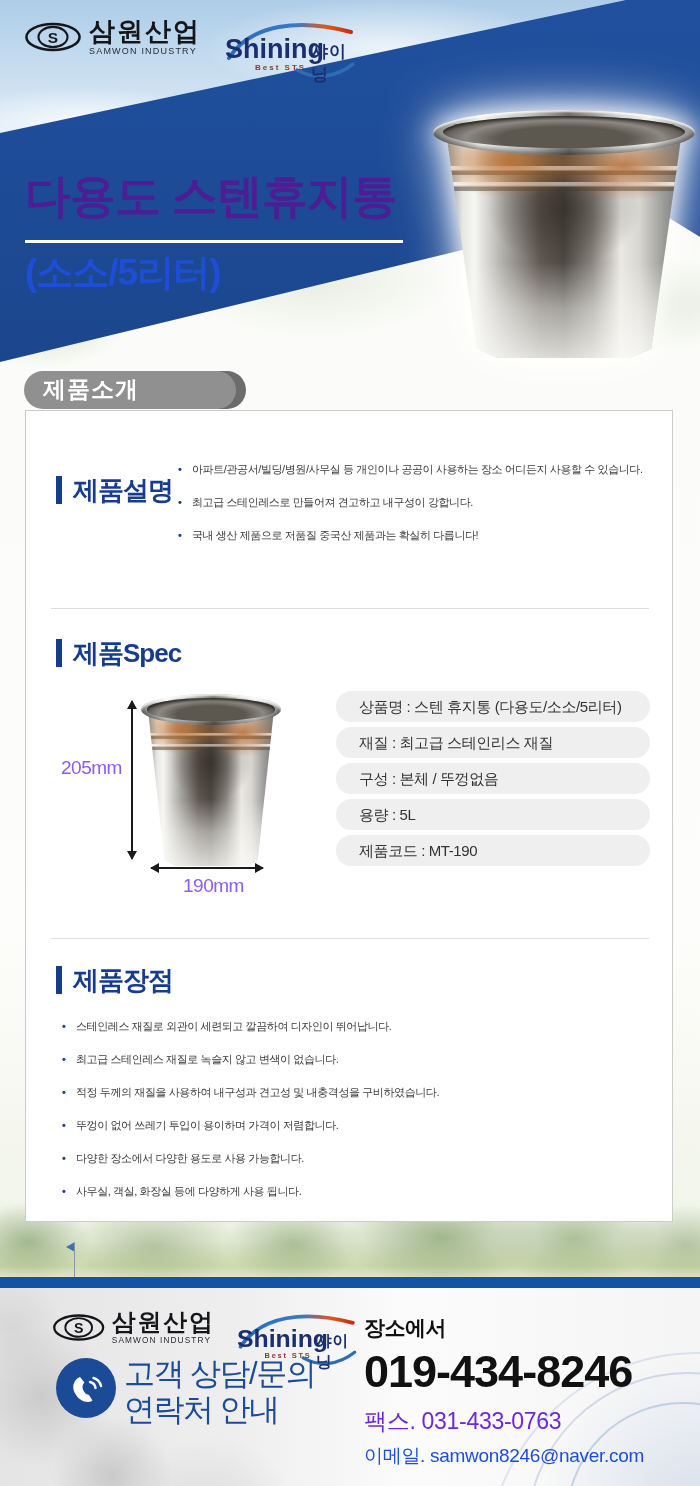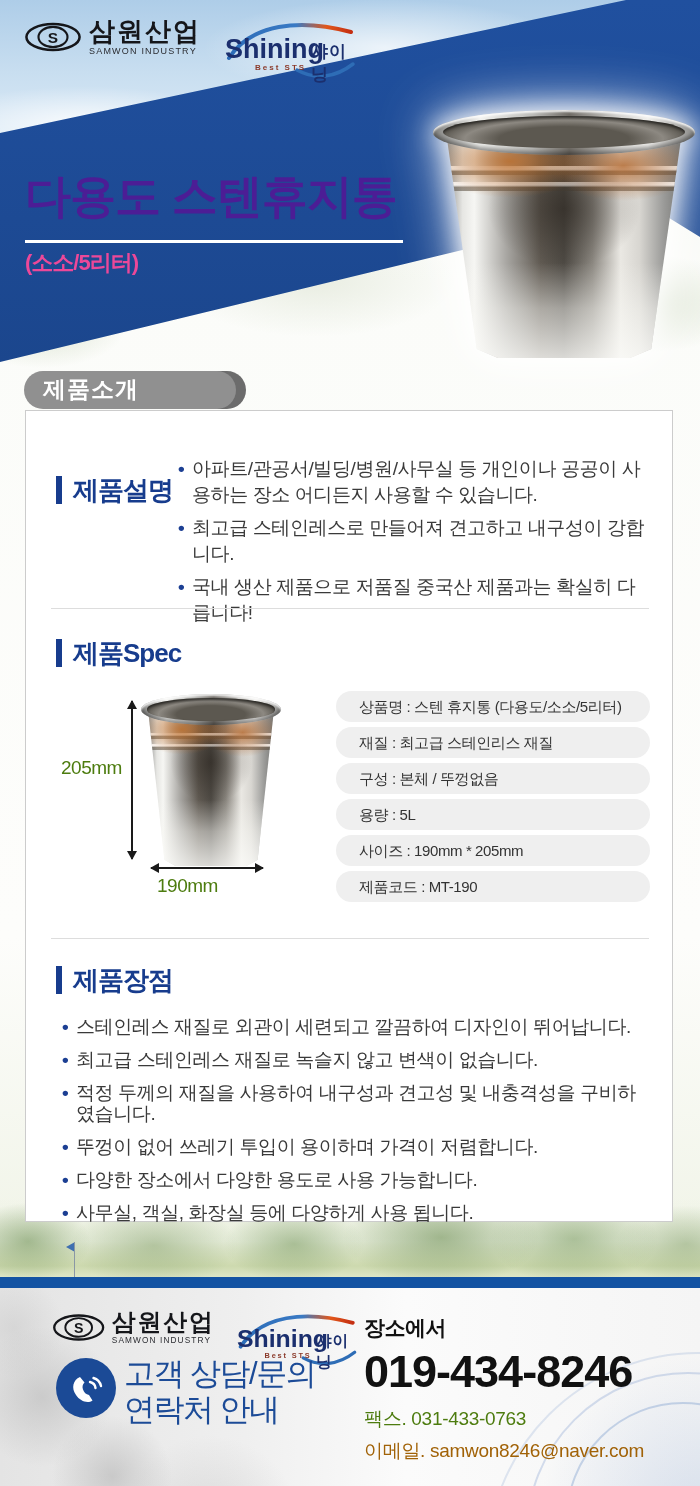--- a/index.html
+++ b/index.html
@@ -50,21 +50,21 @@
   .shining .kr{position:absolute;left:88px;top:22px;font-size:17px;font-weight:bold;color:#1b2f6e;letter-spacing:1px;}
 
   
   .banner{position:absolute;left:0;top:0;width:700px;height:365px;z-index:1;
     background:linear-gradient(180deg,#20509f 0%,#1d4a94 60%,#1b468d 100%);
     -webkit-clip-path:polygon(626px 0,700px 0,700px 237px,648px 205px,0 362px,0 133px);
     clip-path:polygon(626px 0,700px 0,700px 237px,648px 205px,0 362px,0 133px);}
   .tagline{position:absolute;left:27px;top:137px;z-index:2;font-size:17px;color:#cfdcf0;letter-spacing:-0.5px;}
   .title{position:absolute;left:25px;top:166px;z-index:2;margin:0;font-size:46px;font-weight:bold;color:#4c1d95;
     letter-spacing:-1px;border-bottom:3px solid #fff;padding:0 6px 12px 0;}
-  .subtitle{position:absolute;left:25px;top:248px;z-index:2;font-size:22px;font-weight:bold;color:#ec4899;letter-spacing:-1px;}
+  .subtitle{position:absolute;left:25px;top:248px;z-index:2;font-size:37px;font-weight:bold;color:#1d4ed8;letter-spacing:-1px;}
 
   
   .bucket{position:absolute;}
   .bucket .b-body{position:absolute;left:5%;right:5%;top:9%;bottom:0;
     -webkit-clip-path:polygon(0 0,100% 0,87% 96%,78% 100%,22% 100%,13% 96%);
     clip-path:polygon(0 0,100% 0,87% 96%,78% 100%,22% 100%,13% 96%);
     background:
       linear-gradient(180deg, rgba(250,250,247,0) 58%, rgba(248,248,244,.5) 78%, rgba(252,252,249,.8) 100%),
       radial-gradient(ellipse 55% 26% at 27% 13%, rgba(188,108,40,.85), rgba(188,108,40,0) 62%),
       radial-gradient(ellipse 50% 25% at 75% 15%, rgba(175,98,38,.8), rgba(175,98,38,0) 62%),
@@ -91,33 +91,33 @@
     background:#fff;border:1px solid #ccc;box-sizing:border-box;}
   .sec-heading{position:absolute;margin:0;font-size:26px;font-weight:bold;color:#173c8d;
     border-left:6px solid #173c8d;padding-left:11px;line-height:28px;letter-spacing:-1px;}
   .h-desc{left:30px;top:65px;}
   .h-spec{left:30px;top:228px;}
   .h-adv{left:30px;top:555px;}
   .divider{position:absolute;left:25px;width:598px;height:0;border-top:1px solid #ddd;}
   .div1{top:197px;} .div2{top:527px;}
 
   ul.bullets{list-style:none;margin:0;padding:0;position:absolute;}
-  ul.bullets li{position:relative;padding-left:14px;font-size:19px;line-height:26px;color:#3a3a3a;
+  ul.bullets li{position:relative;padding-left:14px;font-size:11px;line-height:26px;color:#3a3a3a;
     letter-spacing:-0.4px;margin-bottom:7px;}
   ul.bullets li::before{content:"\2022";position:absolute;left:0;top:0;color:#1c3f93;font-weight:bold;}
   .desc-list{left:152px;top:45px;width:470px;}
   .adv-list{left:36px;top:605px;width:580px;}
   ul.adv-list li{margin-bottom:12px;line-height:21px;}
 
   
   .spec-fig{position:absolute;left:35px;top:278px;width:280px;height:230px;}
   .spec-fig .bucket{left:80px;top:5px;width:140px;height:172px;}
-  .dim-label{position:absolute;font-size:19px;color:#4d7c0f;letter-spacing:-0.5px;}
+  .dim-label{position:absolute;font-size:19px;color:#8b5cf6;letter-spacing:-0.5px;}
   .lab-h{left:0px;top:68px;}
-  .lab-w{left:96px;top:186px;}
+  .lab-w{left:122px;top:186px;}
   .arrow-v{position:absolute;left:70px;top:12px;width:2px;height:158px;background:#1a1a1a;}
   .arrow-v::before{content:"";position:absolute;left:-4px;top:-1px;border-left:5px solid transparent;
     border-right:5px solid transparent;border-bottom:9px solid #1a1a1a;}
   .arrow-v::after{content:"";position:absolute;left:-4px;bottom:-1px;border-left:5px solid transparent;
     border-right:5px solid transparent;border-top:9px solid #1a1a1a;}
   .arrow-h{position:absolute;left:90px;top:178px;width:112px;height:2px;background:#1a1a1a;}
   .arrow-h::before{content:"";position:absolute;left:-1px;top:-4px;border-top:5px solid transparent;
     border-bottom:5px solid transparent;border-right:9px solid #1a1a1a;}
   .arrow-h::after{content:"";position:absolute;right:-1px;top:-4px;border-top:5px solid transparent;
     border-bottom:5px solid transparent;border-left:9px solid #1a1a1a;}
@@ -143,22 +143,22 @@
 
   .logo-row.ftr{left:52px;top:1310px;transform:scale(.92);transform-origin:left top;}
   .phone-badge{position:absolute;left:56px;top:1358px;width:60px;height:60px;border-radius:50%;
     background:#1b4a96;z-index:3;}
   .phone-badge svg{position:absolute;left:10px;top:11px;}
   .cs-text{position:absolute;left:124px;top:1356px;z-index:3;color:#1c4b97;font-weight:normal;
     font-size:31px;line-height:36px;letter-spacing:-1.5px;}
   .contact{position:absolute;left:364px;top:1314px;z-index:3;color:#111;}
   .contact .tel-label{font-size:21px;font-weight:bold;letter-spacing:-0.5px;}
   .contact .tel{font-size:45px;font-weight:bold;letter-spacing:-1px;margin-top:4px;}
-  .contact .fax{font-size:19px;color:#4d7c0f;margin-top:8px;letter-spacing:-0.3px;}
-  .contact .email{font-size:19px;color:#a16207;margin-top:6px;letter-spacing:-0.3px;}
+  .contact .fax{font-size:23px;color:#6d28d9;margin-top:8px;letter-spacing:-0.3px;}
+  .contact .email{font-size:19px;color:#1d4ed8;margin-top:6px;letter-spacing:-0.3px;}
 </style>
 </head>
 <body>
 
 <div class="page">
 
   <div class="sky"></div>
   <div class="landscape"></div>
   <div class="treeline"></div>
   <div class="golf-flag">
@@ -239,21 +239,20 @@
       <div class="dim-label lab-h">205mm</div>
       <div class="dim-label lab-w">190mm</div>
     </div>
 
     <div class="spec-pills">
 
     <div class="pill">상품명 : 스텐 휴지통 (다용도/소소/5리터)</div>
         <div class="pill">재질 : 최고급 스테인리스 재질</div>
         <div class="pill">구성 : 본체 / 뚜껑없음</div>
         <div class="pill">용량 : 5L</div>
-        <div class="pill">사이즈 : 190mm * 205mm</div>
         <div class="pill">제품코드 : MT-190</div>
       </div>
 
     <div class="divider div2"></div>
 
     <h2 class="sec-heading h-adv">제품장점</h2>
     <ul class="bullets adv-list">
 
     <li class="bullet">스테인레스 재질로 외관이 세련되고 깔끔하여 디자인이 뛰어납니다.</li>
         <li class="bullet">최고급 스테인레스 재질로 녹슬지 않고 변색이 없습니다.</li>

